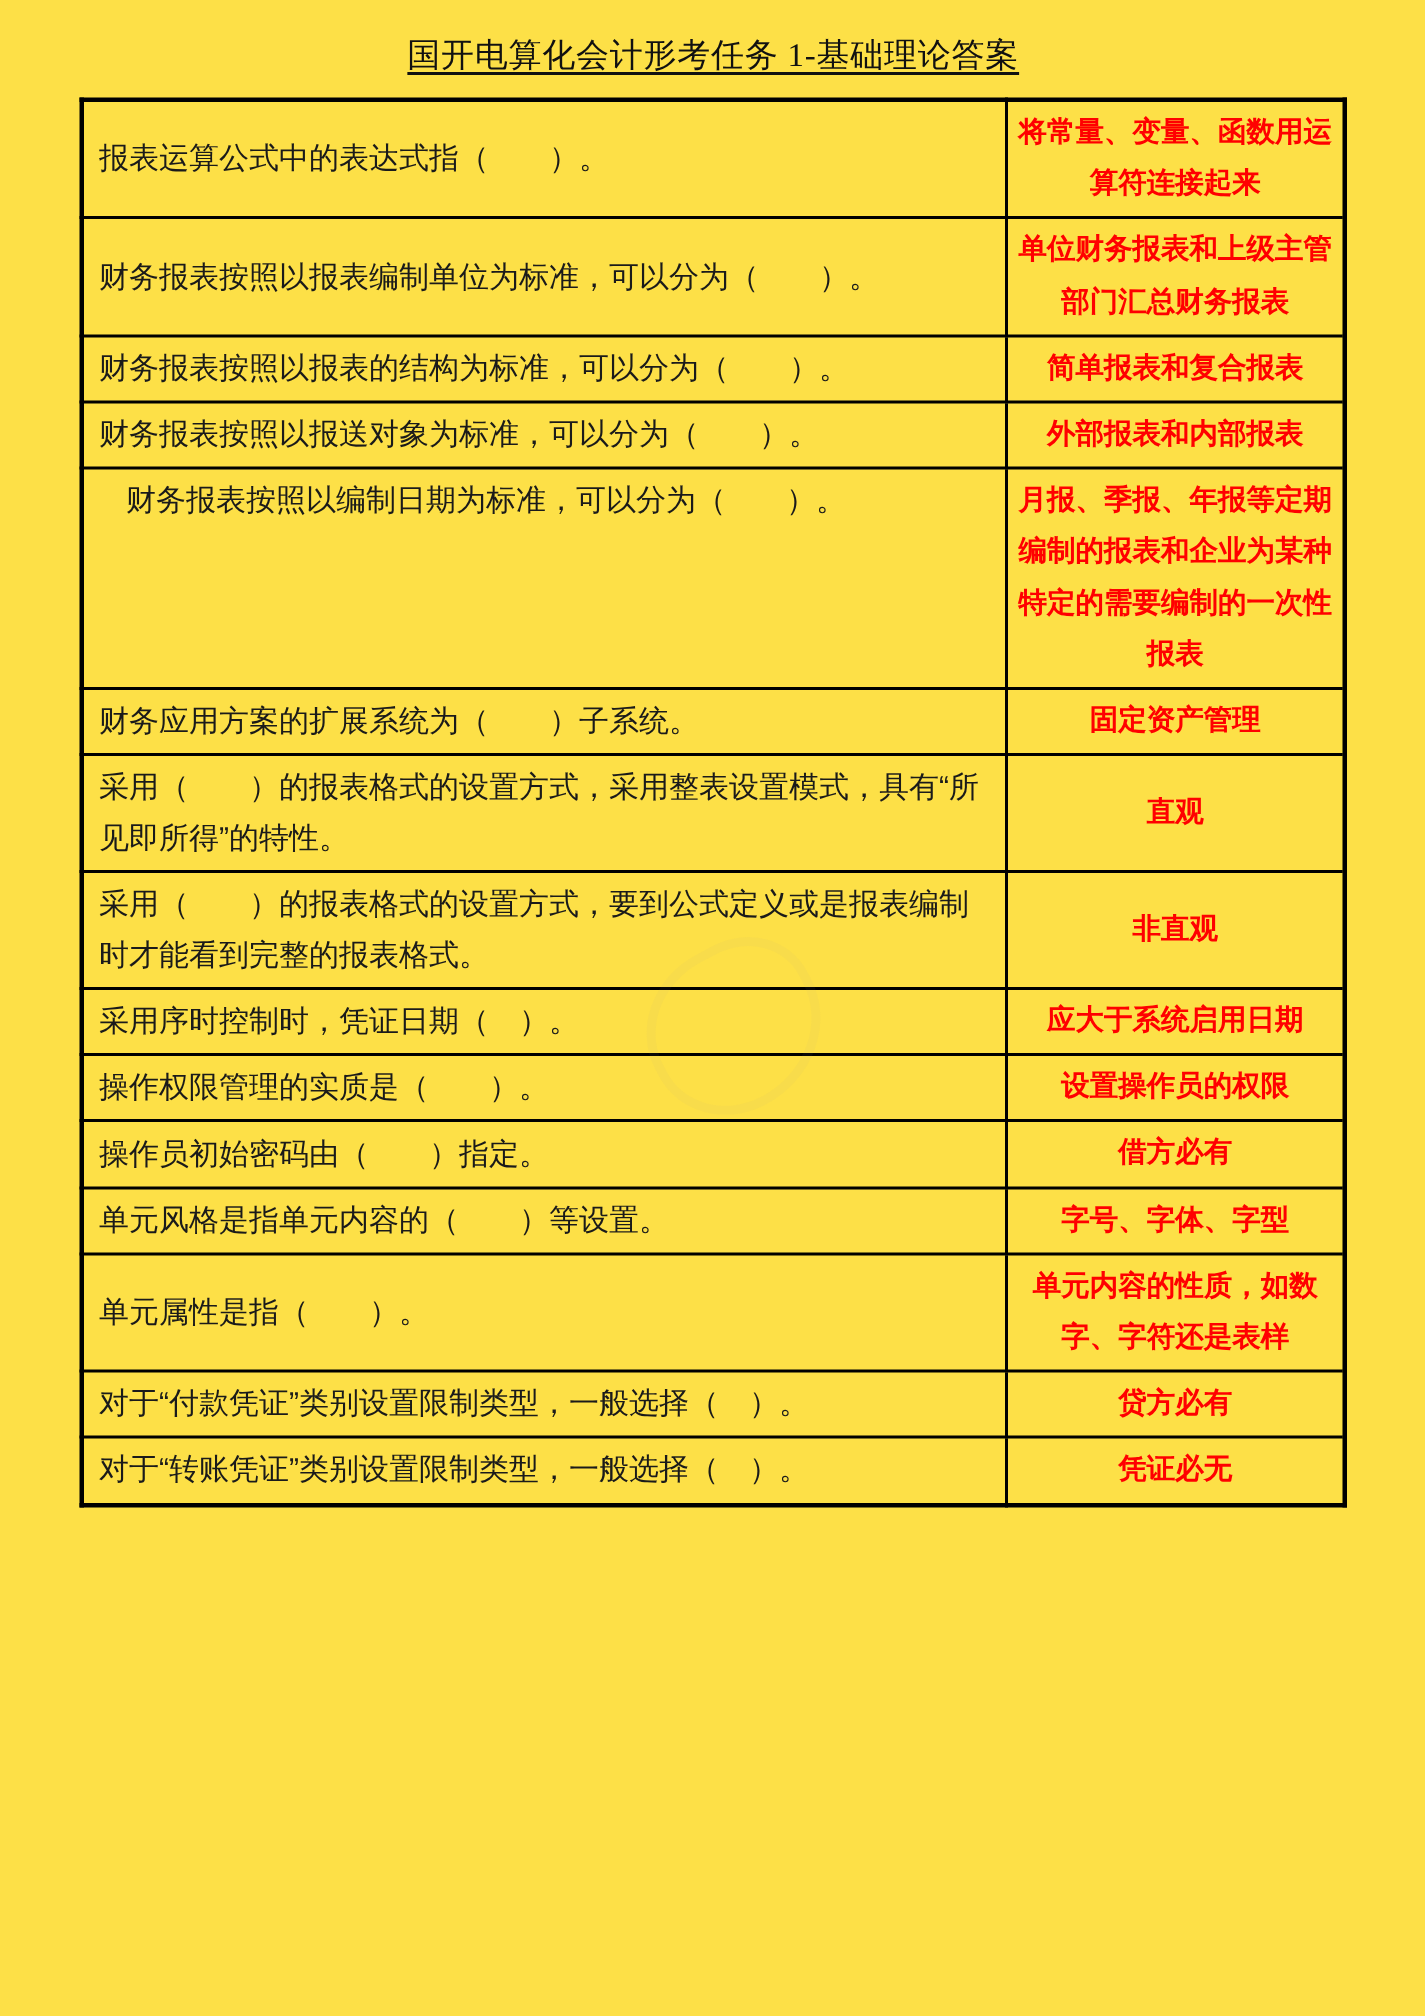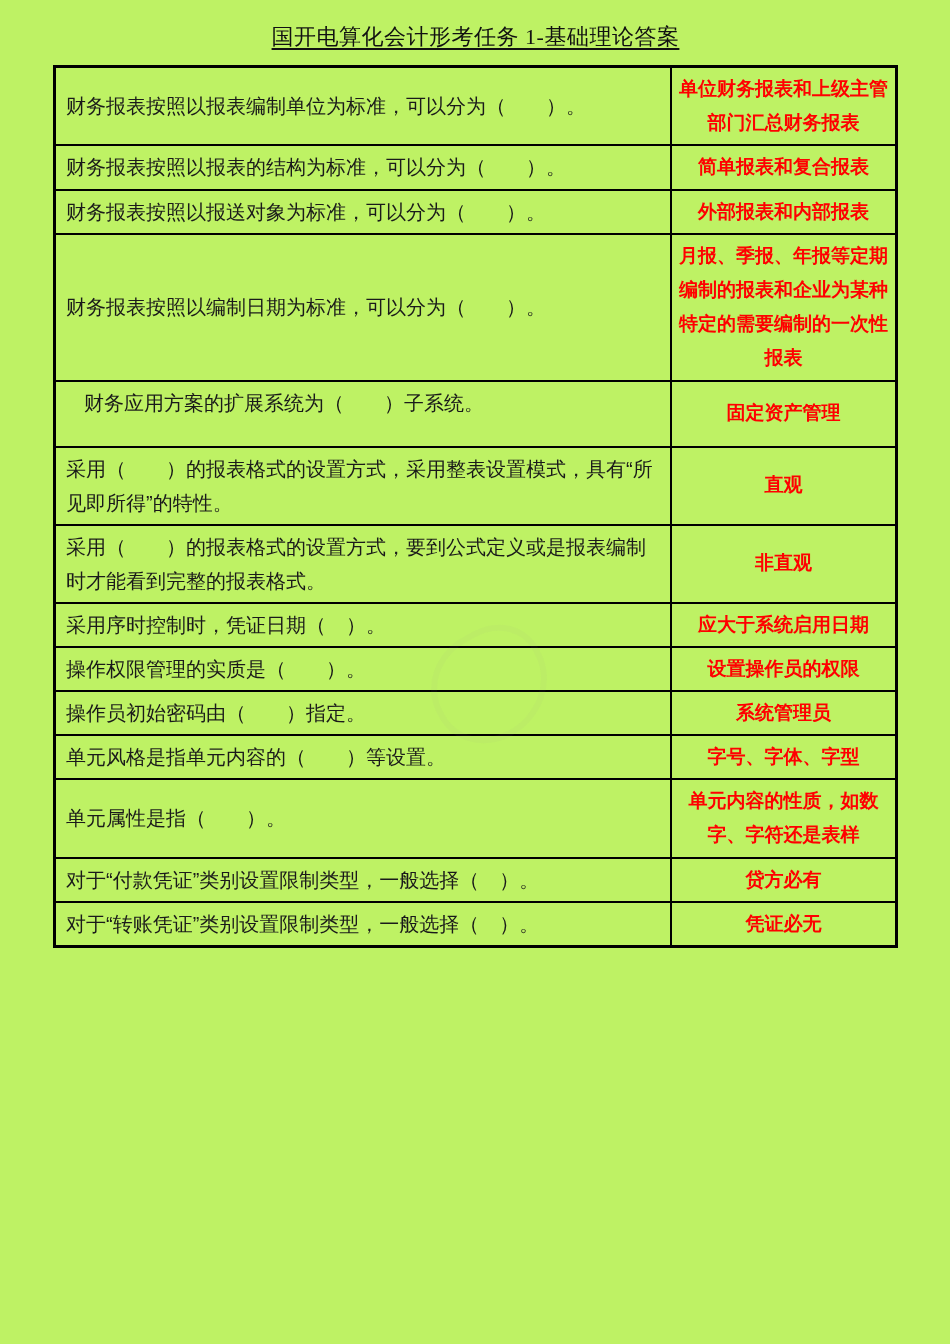--- a/index.html
+++ b/index.html
@@ -8,21 +8,21 @@
     padding: 0;
     background: #ffffff;
     font-family: "Liberation Sans", "DejaVu Sans", sans-serif;
     color: #1a1a1a;
   }
   .page {
     position: relative;
     width: 950px;
     height: 1344px;
     margin: 0 auto;
-    background: #bef264;
+    background: #fde047;
     padding: 22px 52px 0 53px;
     overflow: hidden;
   }
   .doc-title {
     font-family: "Liberation Serif", "DejaVu Serif", serif;
     font-size: 22px;
     font-weight: 400;
     text-align: center;
     margin: 0 0 13px 0;
     text-decoration: underline;
@@ -77,20 +77,24 @@
 </style>
 </head>
 <body>
 
 <div class="page">
   <h1 class="doc-title">国开电算化会计形考任务 1-基础理论答案</h1>
 
   <table class="qa-table">
     <tbody id="qa-body">
         <tr>
+    <td class="q-cell">报表运算公式中的表达式指（　　）。</td>
+    <td class="a-cell">将常量、变量、函数用运算符连接起来</td>
+  </tr>
+        <tr>
     <td class="q-cell">财务报表按照以报表编制单位为标准，可以分为（　　）。</td>
     <td class="a-cell">单位财务报表和上级主管部门汇总财务报表</td>
   </tr>
         <tr>
     <td class="q-cell">财务报表按照以报表的结构为标准，可以分为（　　）。</td>
     <td class="a-cell">简单报表和复合报表</td>
   </tr>
         <tr>
     <td class="q-cell">财务报表按照以报送对象为标准，可以分为（　　）。</td>
     <td class="a-cell">外部报表和内部报表</td>
@@ -114,21 +118,21 @@
         <tr>
     <td class="q-cell">采用序时控制时，凭证日期（　）。</td>
     <td class="a-cell">应大于系统启用日期</td>
   </tr>
         <tr>
     <td class="q-cell">操作权限管理的实质是（　　）。</td>
     <td class="a-cell">设置操作员的权限</td>
   </tr>
         <tr>
     <td class="q-cell">操作员初始密码由（　　）指定。</td>
-    <td class="a-cell">系统管理员</td>
+    <td class="a-cell">借方必有</td>
   </tr>
         <tr>
     <td class="q-cell">单元风格是指单元内容的（　　）等设置。</td>
     <td class="a-cell">字号、字体、字型</td>
   </tr>
         <tr>
     <td class="q-cell">单元属性是指（　　）。</td>
     <td class="a-cell">单元内容的性质，如数字、字符还是表样</td>
   </tr>
         <tr>

